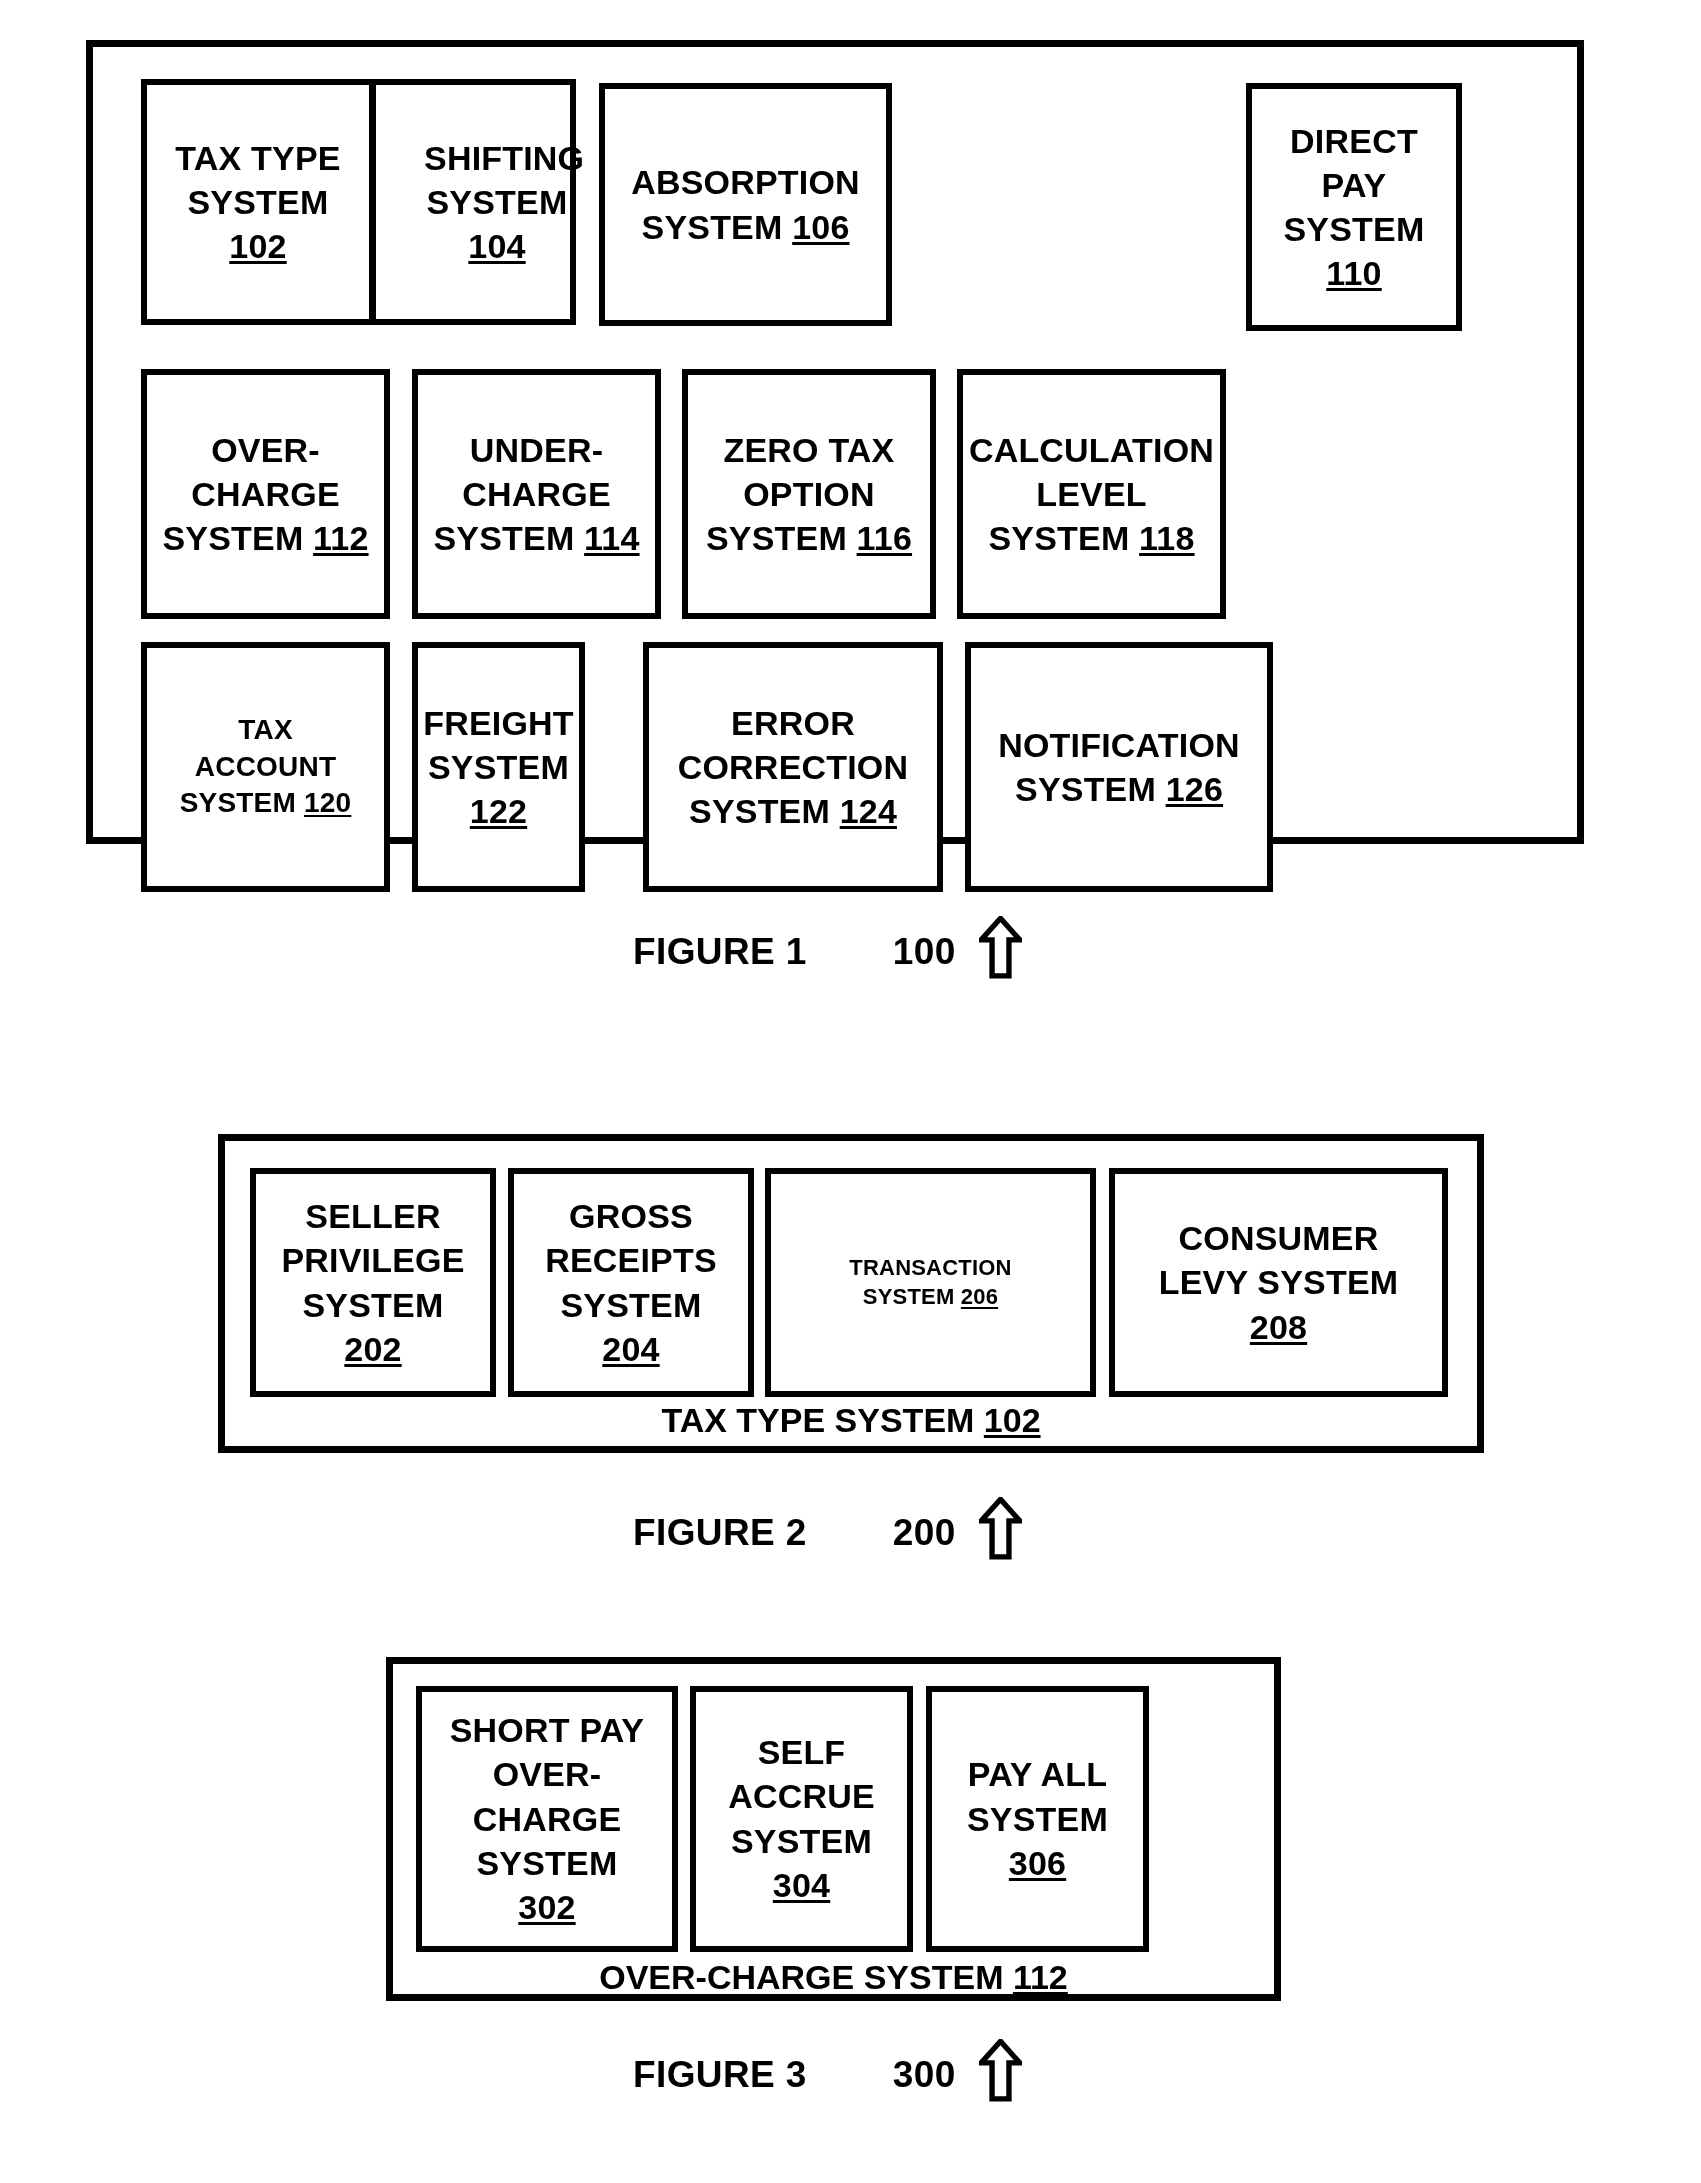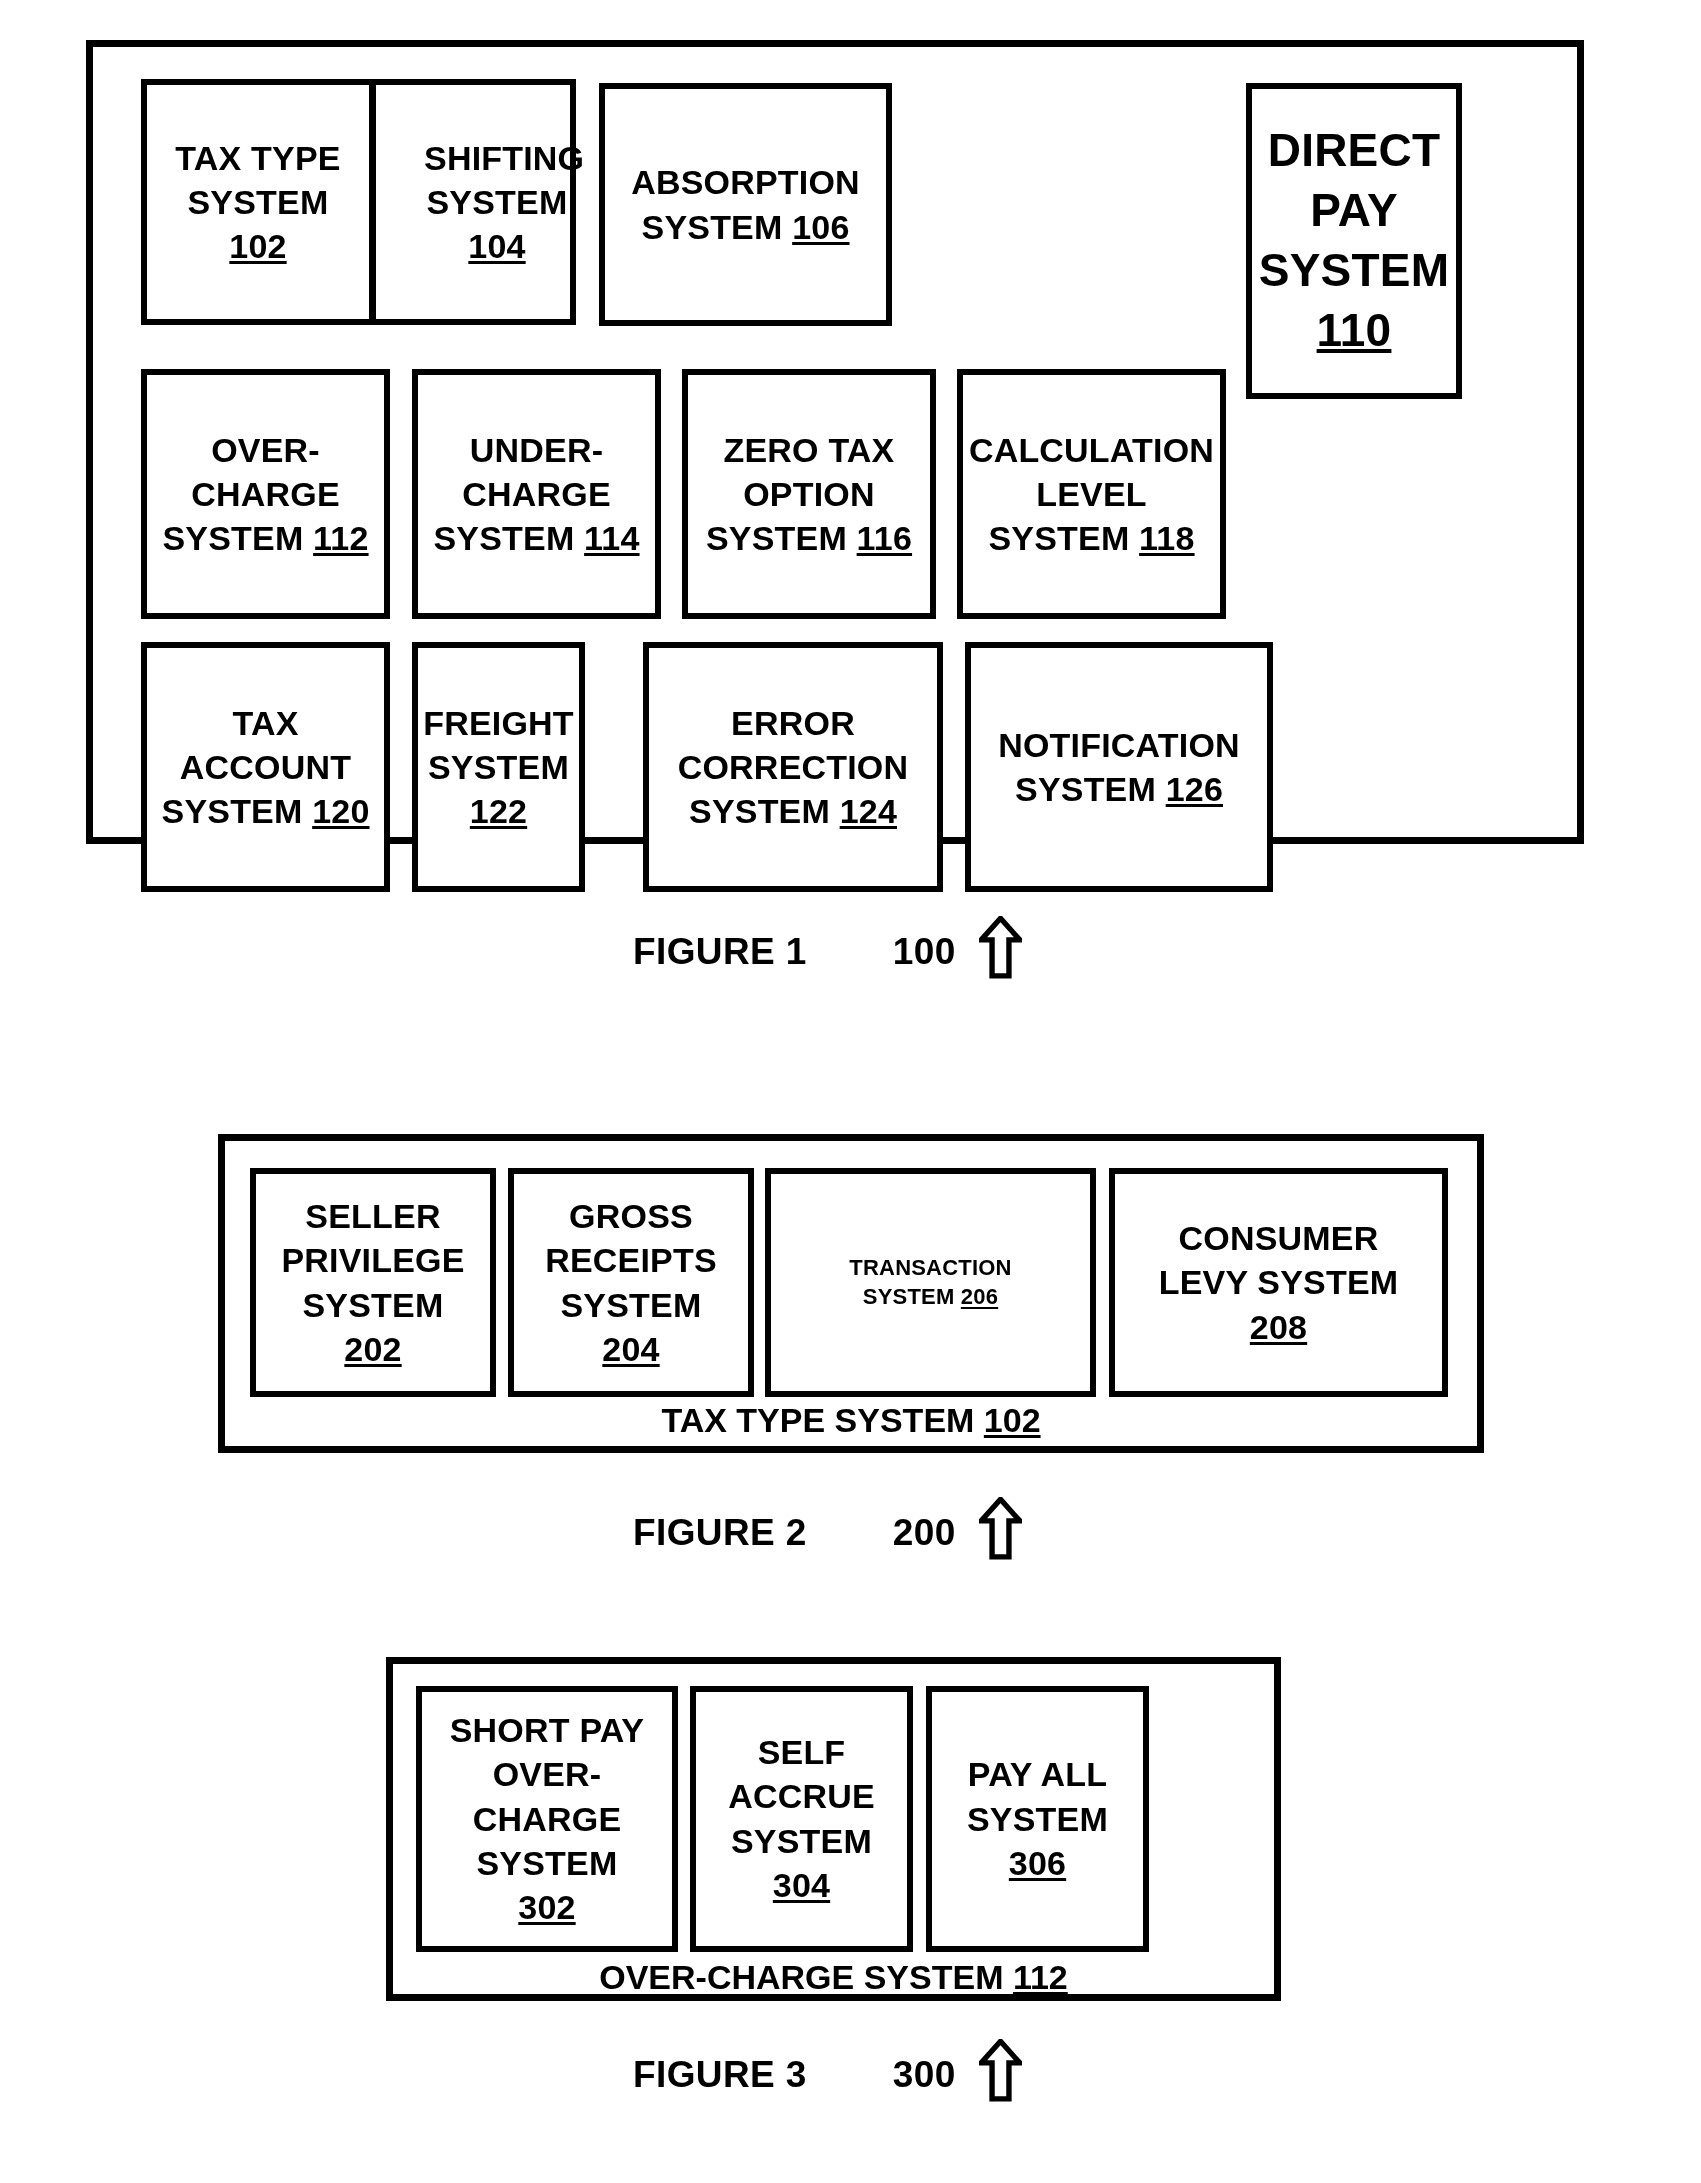--- a/index.html
+++ b/index.html
@@ -43,30 +43,30 @@
     letter-spacing: 0.2px;
   }
   .unit-box .txt { display: block; width: 100%; padding: 0 4.6px; }
   .refnum { text-decoration: underline; text-underline-offset: 3.1px; }
 
   
   #f1-b102 { left: 48px;  top: 32px;  width: 234px; height: 246px; font-size: 34px; }
   #f1-b104 { left: 277px; top: 32px;  width: 206px; height: 246px; font-size: 34px; padding-left: 48px; }
   #f1-b106 { left: 506px; top: 36px;  width: 293px; height: 243px; font-size: 34px; }
   #f1-b108 { left: 822px;top: 36px;  width: 308px; height: 243px; font-size: 34px; }
-  #f1-b110 { left: 1153px;top: 36px;  width: 216px; height: 316px; font-size: 46px; }
+  #f1-b110 { left: 1153px;top: 36px;  width: 216px; height: 248px; font-size: 34px; }
 
   
   #f1-b112 { left: 48px;  top: 322px; width: 249px; height: 250px; font-size: 34px; }
   #f1-b114 { left: 319px; top: 322px; width: 249px; height: 250px; font-size: 34px; }
   #f1-b116 { left: 589px; top: 322px; width: 254px; height: 250px; font-size: 34px; }
   #f1-b118 { left: 864px;top: 322px; width: 269px; height: 250px; font-size: 34px; }
 
   
-  #f1-b120 { left: 48px;  top: 595px; width: 249px; height: 250px; font-size: 34px; }
+  #f1-b120 { left: 48px;  top: 595px; width: 249px; height: 250px; font-size: 28px; }
   #f1-b122 { left: 319px; top: 595px; width: 173px; height: 250px; font-size: 34px; }
   #f1-b124 { left: 550px; top: 595px; width: 300px; height: 250px; font-size: 34px; }
   #f1-b126 { left: 872px;top: 595px; width: 308px; height: 250px; font-size: 34px; }
 
   
   #figure2-outer {
     left: 218px;
     top: 1134px;
     width: 1266px;
     height: 319px;

